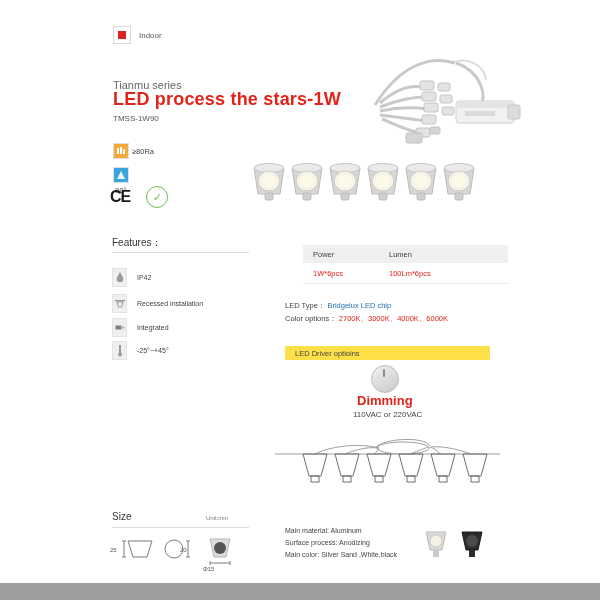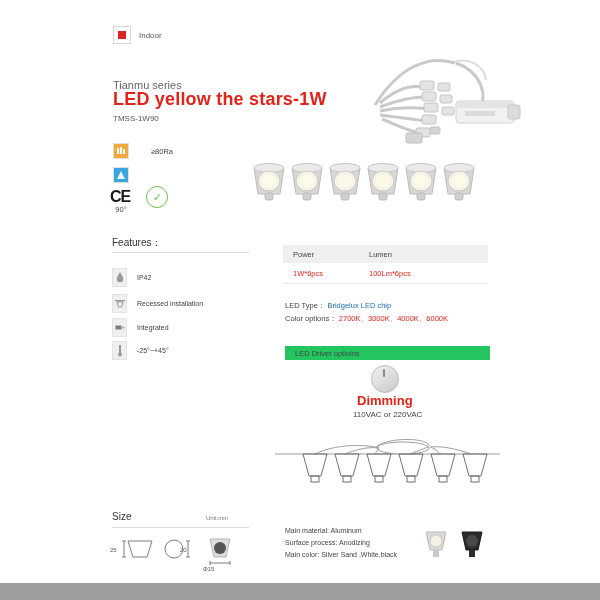--- a/index.html
+++ b/index.html
@@ -18,21 +18,21 @@
   .indoor .ico{width:16px;height:16px;border:1px solid #d8d8d8;background:#fff;display:flex;align-items:center;justify-content:center;}
   .indoor .ico i{display:block;width:8px;height:8px;background:#d9241f;}
   .indoor .lbl{font-size:8px;color:#555;}
 
   
   .series{position:absolute;left:113px;top:79px;font-size:11px;color:#666;}
   .title{position:absolute;left:113px;top:89px;font-size:18px;color:#e2231a;font-weight:bold;letter-spacing:.2px;}
   .model{position:absolute;left:113px;top:114px;font-size:8px;color:#555;}
 
   
-  .specrow{position:absolute;display:flex;align-items:center;gap:22px;}
+  .specrow{position:absolute;display:flex;align-items:center;gap:3px;}
   .specrow .sq{width:14px;height:14px;background:#f0efed;border:1px solid #e2e0dd;display:flex;align-items:center;justify-content:center;}
   .specrow .txt{font-size:7.5px;color:#444;}
   .cri{left:113px;top:143px;}
   .beam{left:113px;top:167px;flex-direction:column;}
   .cri .sq{background:#f2a93b;}
   .beam .sq{background:#3aa6dd;}
   .sq svg{display:block;}
 
   
   .cert{position:absolute;left:110px;top:186px;display:flex;align-items:center;gap:16px;}
@@ -51,38 +51,38 @@
   .f3{left:112px;top:318px;}
   .f4{left:112px;top:341px;}
 
   
   .size-h{position:absolute;left:112px;top:511px;font-size:10px;color:#333;}
   .size-unit{position:absolute;left:206px;top:515px;font-size:6px;color:#777;}
   .size-line{position:absolute;left:112px;top:527px;width:137px;height:1px;background:#dcdcdc;}
   .dim{position:absolute;font-size:6px;color:#555;}
 
   
-  .tbl{position:absolute;left:283px;top:245px;width:205px;}
+  .tbl{position:absolute;left:303px;top:245px;width:205px;}
   .tbl .hdr{background:#efefef;display:flex;height:18px;align-items:center;}
   .tbl .hdr div{font-size:7.5px;color:#444;}
   .tbl .hdr .c1{width:72px;padding-left:10px;}
   .tbl .hdr .c2{flex:1;padding-left:4px;}
   .tbl .row{display:flex;height:20px;align-items:center;border-bottom:1px solid #e8e8e8;}
   .tbl .row div{font-size:7.5px;color:#e2231a;}
   .tbl .row .c1{width:72px;padding-left:10px;}
   .tbl .row .c2{flex:1;padding-left:4px;}
 
   .ledtype{position:absolute;left:285px;top:301px;font-size:7.5px;color:#444;}
   .ledtype b{font-weight:normal;color:#1f6fb2;}
   .coloropt{position:absolute;left:285px;top:314px;font-size:7.5px;color:#444;}
   .coloropt b{font-weight:normal;color:#e2231a;}
   .otherclr{position:absolute;left:285px;top:326px;font-size:7.5px;color:#444;}
   .otherclr b{font-weight:normal;color:#e2231a;}
 
-  .driverbar{position:absolute;left:285px;top:346px;width:205px;height:14px;background:#22c55e;display:flex;align-items:center;}
+  .driverbar{position:absolute;left:285px;top:346px;width:205px;height:14px;background:#fde047;display:flex;align-items:center;}
   .driverbar span{font-size:7.5px;color:#444;padding-left:10px;}
 
   .dimming{position:absolute;left:357px;top:393px;font-size:13px;color:#e2231a;font-weight:bold;}
   .volt{position:absolute;left:353px;top:410px;font-size:8px;color:#444;}
   .knob{position:absolute;left:371px;top:365px;width:26px;height:26px;border-radius:50%;background:linear-gradient(145deg,#f2f2f2,#c9c9c9);border:1px solid #bdbdbd;}
   .knob:after{content:"";position:absolute;left:11px;top:3px;width:2px;height:8px;background:#8a8a8a;border-radius:1px;}
 
   
   .binfo{position:absolute;left:285px;top:525px;font-size:7px;color:#444;line-height:12px;}
 
@@ -96,21 +96,21 @@
 <div class="page">
 
   <div class="indoor">
     <span class="ico">
         <i></i>
       </span>
     <span class="lbl">Indoor</span>
   </div>
 
   <div class="series">Tianmu series</div>
-  <div class="title">LED yellow the stars-1W</div>
+  <div class="title">LED process the stars-1W</div>
   <div class="model">TMSS-1W90</div>
 
   <div class="specrow cri">
     <span class="sq">
       <svg width="10" height="10" viewBox="0 0 10 10">
           <rect x="1" y="2" width="2" height="6" fill="#fff"></rect>
           <rect x="4" y="1" width="2" height="7" fill="#fff"></rect>
           <rect x="7" y="3" width="2" height="5" fill="#fff"></rect>
         </svg>
     </span>

